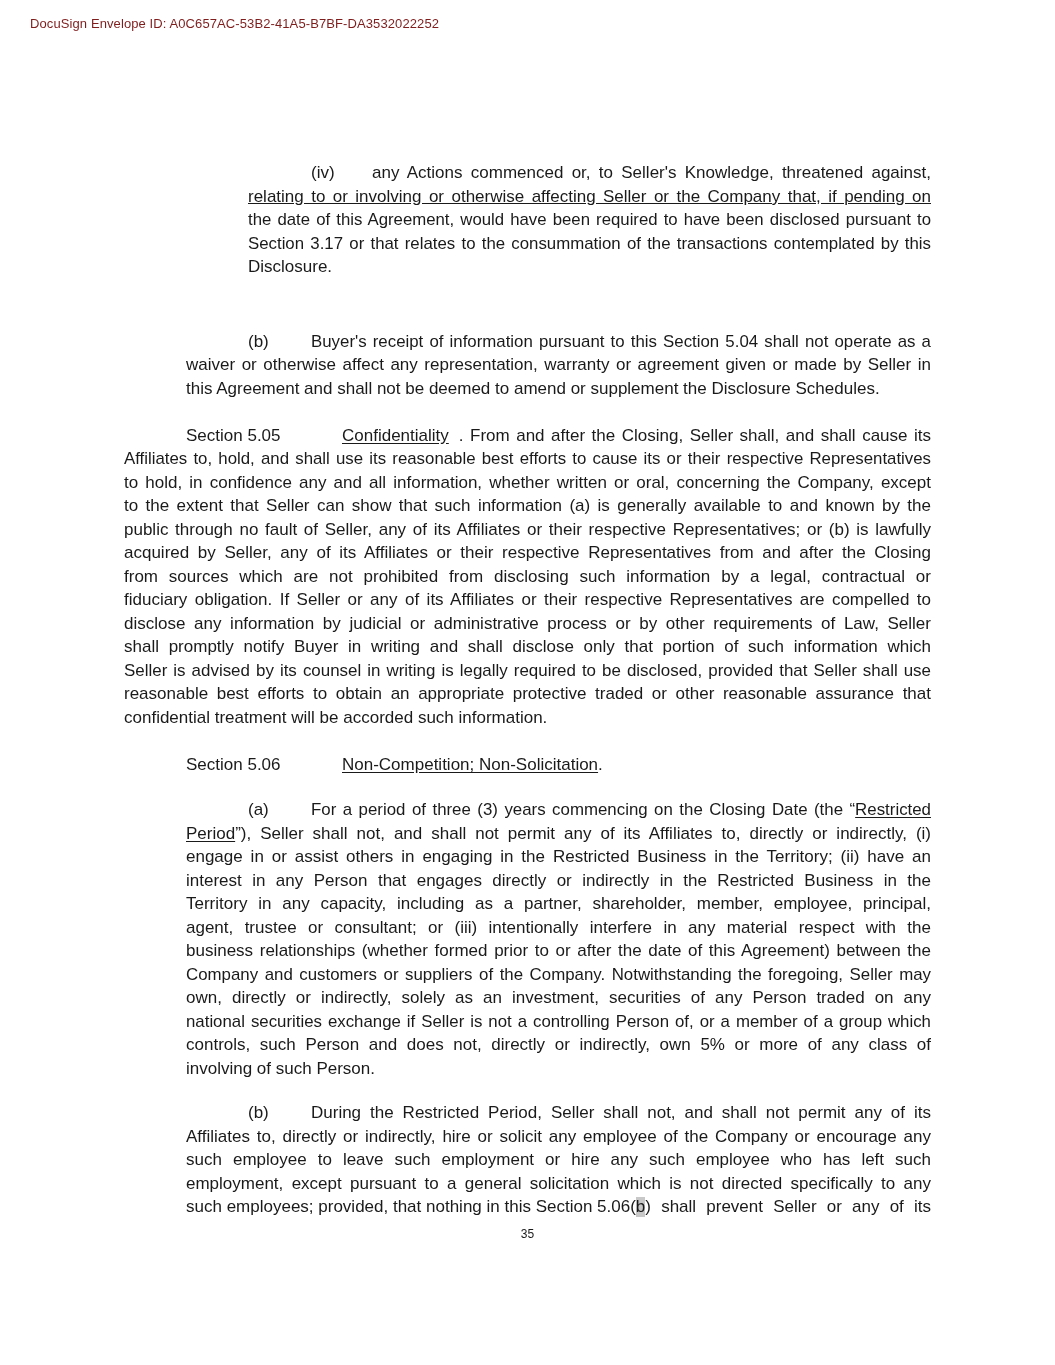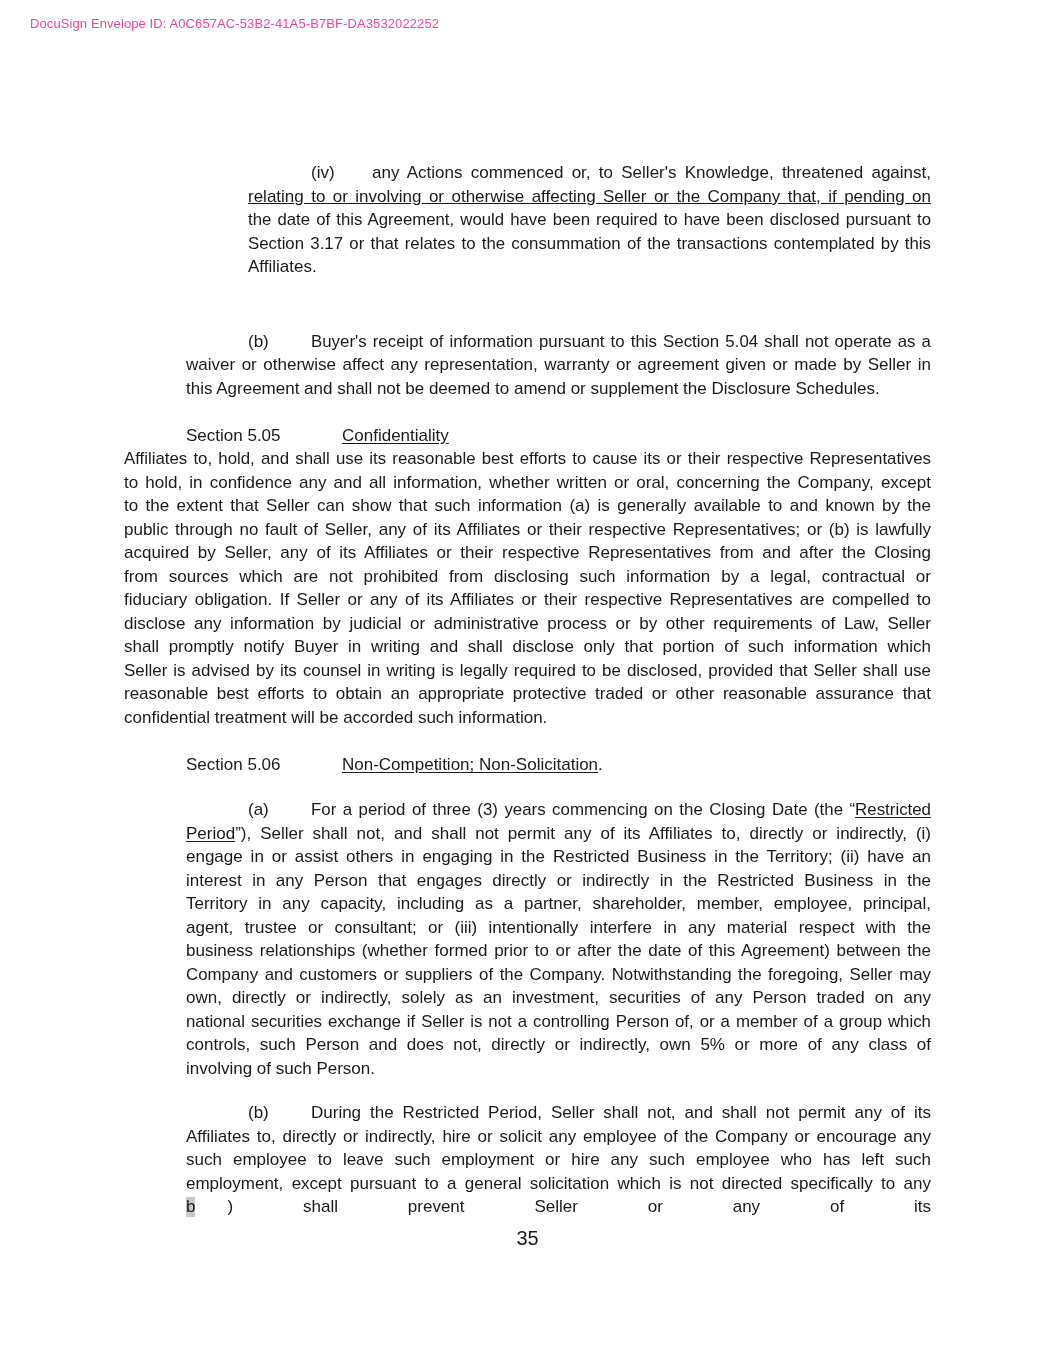--- a/index.html
+++ b/index.html
@@ -1,48 +1,49 @@
 <!DOCTYPE html>
 <html><head>
 <meta charset="utf-8">
 <style>
   html, body { margin: 0; padding: 0; background: #ffffff; }
   body { width: 1055px; height: 1365px; position: relative; overflow: hidden; font-family: "Liberation Sans", sans-serif; color: #1a1a1a; }
-  .envelope { position: absolute; left: 30px; top: 16px; font-size: 13px; color: #ec4899; letter-spacing: 0.1px; }
+  .envelope { position: absolute; left: 30px; top: 16px; font-size: 13px; color: #7f1d1d; letter-spacing: 0.1px; }
   .line { position: absolute; font-size: 17px; line-height: 20px; white-space: nowrap; transform-origin: 0 0; }
   .j { text-align: justify; text-align-last: justify; white-space: normal; overflow: hidden; height: 20px; }
   .u { text-decoration: underline; text-underline-offset: 2px; }
   .hl { background: #c8c8c8; }
-  .pagenum { position: absolute; left: 0; width: 1055px; top: 1227px; text-align: center; font-size: 20px; }
+  .pagenum { position: absolute; left: 0; width: 1055px; top: 1227px; text-align: center; font-size: 12px; }
 </style>
 </head>
 <body>
 
 <div class="envelope">DocuSign Envelope ID: A0C657AC-53B2-41A5-B7BF-DA3532022252</div>
 
 <div>
   <span class="line" style="left:311px; top:163px;">(iv)</span>
   <span class="line j" style="left:372px; top:163px; width:559px;">any Actions commenced or, to Seller's Knowledge, threatened against,</span>
   <span class="line j" style="left:248px; top:187px; width:683px;text-decoration:underline;">relating to or involving or otherwise affecting Seller or the Company that, if pending on</span>
   <span class="line j" style="left: 248px; top: 210px; width: 692.751px; transform: scaleX(0.985924);">the date of this Agreement, would have been required to have been disclosed pursuant to</span>
   <span class="line j" style="left: 248px; top: 234px; width: 690.722px; transform: scaleX(0.988821);">Section 3.17 or that relates to the consummation of the transactions contemplated by this</span>
-  <span class="line" style="left:248px; top:257px;">Affiliates.</span>
+  <span class="line" style="left:248px; top:257px;">Disclosure.</span>
 </div>
 
 <div>
   <span class="line" style="left:248px; top:332px;">(b)</span>
   <span class="line j" style="left: 311px; top: 332px; width: 625.886px; transform: scaleX(0.990596);">Buyer's receipt of information pursuant to this Section 5.04 shall not operate as a</span>
   <span class="line j" style="left:186px; top:355px; width:745px;">waiver or otherwise affect any representation, warranty or agreement given or made by Seller in</span>
   <span class="line" style="left:186px; top:379px;">this Agreement and shall not be deemed to amend or supplement the Disclosure Schedules.</span>
 </div>
 
 <div>
   <span class="line" style="left:186px; top:426px;">Section 5.05</span>
   <span class="line" style="left:342px; top:426px; width:589px; display:flex; white-space:nowrap;gap:10px;">
     <span class="u">Confidentiality</span>
+    <span style="flex:1; text-align:justify; text-align-last:justify; white-space:normal;">. From and after the Closing, Seller shall, and shall cause its</span>
   </span>
   <span class="line j" style="left: 124px; top: 449px; width: 815.722px; transform: scaleX(0.989308);">Affiliates to, hold, and shall use its reasonable best efforts to cause its or their respective Representatives</span>
   <span class="line j" style="left:124px; top:473px; width:807px;">to hold, in confidence any and all information, whether written or oral, concerning the Company, except</span>
   <span class="line j" style="left:124px; top:496px; width:807px;">to the extent that Seller can show that such information (a) is generally available to and known by the</span>
   <span class="line j" style="left:124px; top:520px; width:807px;">public through no fault of Seller, any of its Affiliates or their respective Representatives; or (b) is lawfully</span>
   <span class="line j" style="left:124px; top:543px; width:807px;">acquired by Seller, any of its Affiliates or their respective Representatives from and after the Closing</span>
   <span class="line j" style="left:124px; top:567px; width:807px;">from sources which are not prohibited from disclosing such information by a legal, contractual or</span>
   <span class="line j" style="left:124px; top:590px; width:807px;">fiduciary obligation. If Seller or any of its Affiliates or their respective Representatives are compelled to</span>
   <span class="line j" style="left:124px; top:614px; width:807px;">disclose any information by judicial or administrative process or by other requirements of Law, Seller</span>
   <span class="line j" style="left:124px; top:637px; width:807px;">shall promptly notify Buyer in writing and shall disclose only that portion of such information which</span>
@@ -74,18 +75,19 @@
   <span class="line j" style="left: 186px; top: 1012px; width: 753.044px; transform: scaleX(0.989317);">national securities exchange if Seller is not a controlling Person of, or a member of a group which</span>
   <span class="line j" style="left:186px; top:1035px; width:745px;">controls, such Person and does not, directly or indirectly, own 5% or more of any class of</span>
   <span class="line" style="left:186px; top:1059px;">involving of such Person.</span>
 
   <span class="line" style="left:248px; top:1103px;">(b)</span>
   <span class="line j" style="left:311px; top:1103px; width:620px;">During the Restricted Period, Seller shall not, and shall not permit any of its</span>
   <span class="line j" style="left:186px; top:1127px; width:745px;">Affiliates to, directly or indirectly, hire or solicit any employee of the Company or encourage any</span>
   <span class="line j" style="left:186px; top:1150px; width:745px;">such employee to leave such employment or hire any such employee who has left such</span>
   <span class="line j" style="left:186px; top:1174px; width:745px;">employment, except pursuant to a general solicitation which is not directed specifically to any</span>
   <span class="line" style="left:186px; top:1197px; width:745px; display:flex; white-space:nowrap;">
+    <span>such employees; provided, that nothing in this Section 5.06(</span>
       <span class="hl">b</span>
-      <span style="flex:1; text-align:justify; text-align-last:justify; white-space:normal;margin-left:32px;">) shall prevent Seller or any of its</span>
+      <span style="flex:1; text-align:justify; text-align-last:justify; white-space:normal;">) shall prevent Seller or any of its</span>
   </span>
 </div>
 
 <div class="pagenum">35</div>
 
 </body></html>

